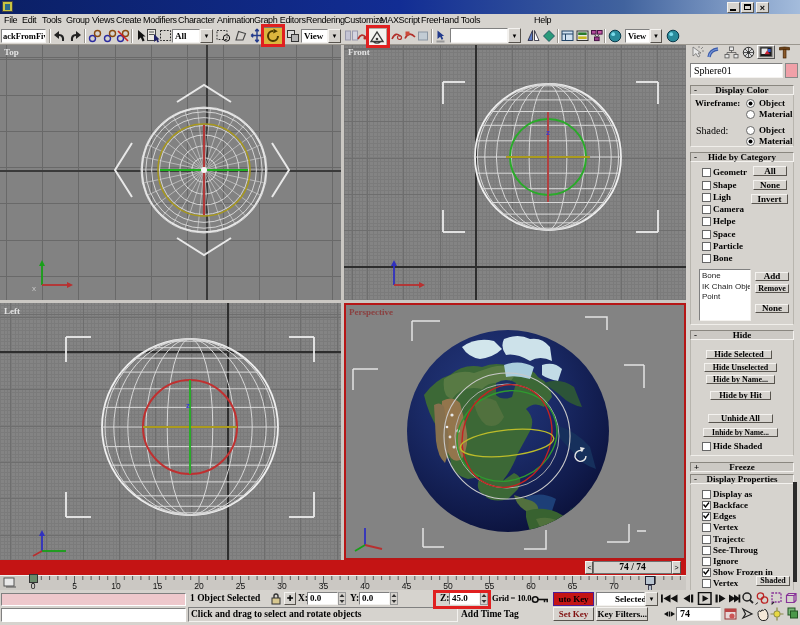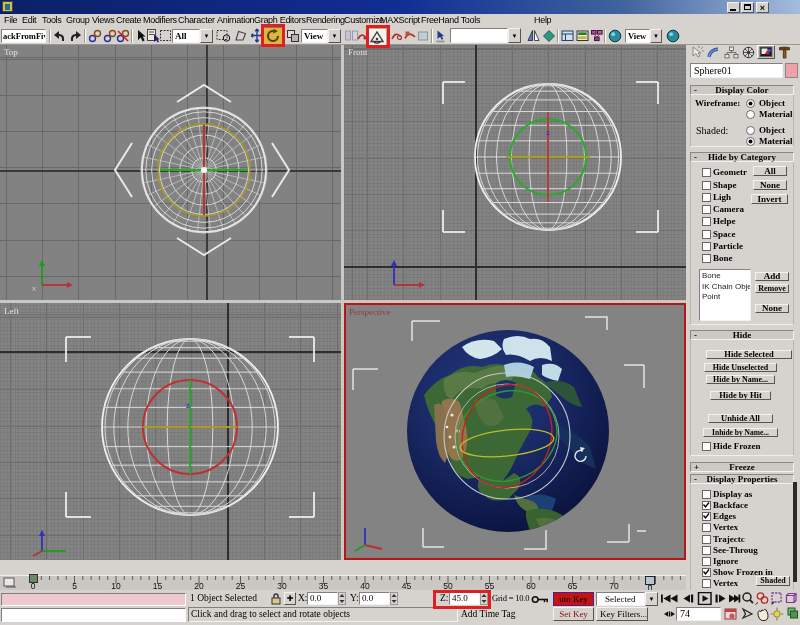--- a/index.html
+++ b/index.html
@@ -1,17 +1,17 @@
 <!DOCTYPE html>
 <html><head><meta charset="utf-8"><style>
 *{margin:0;padding:0;box-sizing:border-box}
 body{width:800px;height:625px;overflow:hidden;font-family:"Liberation Sans",sans-serif}
 #root{position:absolute;left:0;top:0;width:800px;height:625px;background:#d6d3ce;overflow:hidden}
 .abs{position:absolute}
-.ser{font-family:'Liberation Serif',serif;font-weight:normal;color:#000}
+.ser{font-family:'Liberation Serif',serif;font-weight:bold;color:#000}
 .btn3{background:#d6d3ce;border-top:1px solid #f4f2ef;border-left:1px solid #f4f2ef;border-right:1px solid #58544e;border-bottom:1px solid #58544e}
 .sunk{border-top:1px solid #808080;border-left:1px solid #808080;border-right:1px solid #f4f2ef;border-bottom:1px solid #f4f2ef}
 </style></head><body>
 <div id="root">
 <div class="abs" style="left:0;top:0;width:800px;height:14px;background:linear-gradient(90deg,#0b2066 0%,#122d94 50%,#41639e 78%,#a4bcdc 100%)">
  <div class="abs" style="left:2px;top:1px;width:11px;height:11px;background:#c8c442;border:1px solid #444">
         <div class="abs" style="left:2px;top:2px;width:5px;height:6px;background:#2a6a8a"></div>
       </div>
  <div class="abs btn3" style="left:727px;top:2px;width:13px;height:11px">
         <div class="abs" style="left:2px;bottom:1px;width:6px;height:2px;background:#000"></div>
@@ -511,30 +511,30 @@
       <div class="abs" style="left:27px;top:208px;font-size:9px;font-weight:bold;color:#000;white-space:nowrap">Bone</div>
       <div class="abs btn3" style="left:67px;top:121px;width:34px;height:10px;font-size:9px;font-weight:bold;color:#000;text-align:center;line-height:8px;white-space:nowrap;overflow:hidden">All</div>
       <div class="abs btn3" style="left:67px;top:135px;width:34px;height:10px;font-size:9px;font-weight:bold;color:#000;text-align:center;line-height:8px;white-space:nowrap;overflow:hidden">None</div>
       <div class="abs btn3" style="left:65px;top:149px;width:37px;height:10px;font-size:9px;font-weight:bold;color:#000;text-align:center;line-height:8px;white-space:nowrap;overflow:hidden">Invert</div>
       <div class="abs sunk" style="left:13px;top:224px;width:52px;height:52px;background:#fff;font-family:'Liberation Sans',sans-serif;font-size:8px;line-height:10.5px;padding:1px 0 0 2px;color:#222;white-space:nowrap;overflow:hidden">Bone<br>IK Chain Object<br>Point</div>
       <div class="abs btn3" style="left:69px;top:227px;width:34px;height:9px;font-size:9px;font-weight:bold;color:#000;text-align:center;line-height:7px;white-space:nowrap;overflow:hidden">Add</div>
       <div class="abs btn3" style="left:69px;top:239px;width:34px;height:9px;font-size:8px;font-weight:bold;color:#000;text-align:center;line-height:7px;white-space:nowrap;overflow:hidden">Remove</div>
       <div class="abs btn3" style="left:69px;top:259px;width:34px;height:9px;font-size:9px;font-weight:bold;color:#000;text-align:center;line-height:7px;white-space:nowrap;overflow:hidden">None</div>
       <div class="abs" style="left:4px;top:295px;width:104px;height:116px;border:1px solid #b8b5ae;border-top:none;border-bottom-color:#f0eeea"></div>
       <div class="abs" style="left:4px;top:285px;width:104px;height:10px;background:#ccc9c4;border:1px solid #8a8780;border-bottom-color:#f4f2ef;border-right-color:#f4f2ef;font-size:9px;font-weight:bold;color:#000;text-align:center;line-height:8px">Hide<span style="position:absolute;left:3px;top:0">-</span></div>
-      <div class="abs btn3" style="left:20px;top:305px;width:86px;height:9px;font-size:8.5px;font-weight:bold;color:#000;text-align:center;line-height:7px;white-space:nowrap;overflow:hidden">Hide Selected</div>
+      <div class="abs btn3" style="left:20px;top:305px;width:66px;height:9px;font-size:8.5px;font-weight:bold;color:#000;text-align:center;line-height:7px;white-space:nowrap;overflow:hidden">Hide Selected</div>
       <div class="abs btn3" style="left:18px;top:318px;width:73px;height:9px;font-size:8px;font-weight:bold;color:#000;text-align:center;line-height:7px;white-space:nowrap;overflow:hidden">Hide Unselected</div>
       <div class="abs btn3" style="left:20px;top:330px;width:69px;height:9px;font-size:8px;font-weight:bold;color:#000;text-align:center;line-height:7px;white-space:nowrap;overflow:hidden">Hide by Name...</div>
       <div class="abs btn3" style="left:24px;top:346px;width:61px;height:9px;font-size:8.5px;font-weight:bold;color:#000;text-align:center;line-height:7px;white-space:nowrap;overflow:hidden">Hide by Hit</div>
       <div class="abs btn3" style="left:22px;top:369px;width:65px;height:9px;font-size:8.5px;font-weight:bold;color:#000;text-align:center;line-height:7px;white-space:nowrap;overflow:hidden">Unhide All</div>
       <div class="abs btn3" style="left:17px;top:383px;width:75px;height:9px;font-size:7.5px;font-weight:bold;color:#000;text-align:center;line-height:7px;white-space:nowrap;overflow:hidden">Inhide by Name...</div>
       <svg class="abs" style="left:16px;top:397px" width="9" height="9">
         <rect x="0.5" y="0.5" width="8" height="8" fill="#fff" stroke="#666"></rect>
       </svg>
-      <div class="abs" style="left:27px;top:396px;font-size:9px;font-weight:bold;color:#000;white-space:nowrap">Hide Frozen</div>
+      <div class="abs" style="left:27px;top:396px;font-size:9px;font-weight:bold;color:#000;white-space:nowrap">Hide Shaded</div>
       <div class="abs" style="left:4px;top:417px;width:104px;height:10px;background:#ccc9c4;border:1px solid #8a8780;border-bottom-color:#f4f2ef;border-right-color:#f4f2ef;font-size:9px;font-weight:bold;color:#000;text-align:center;line-height:8px">Freeze<span style="position:absolute;left:3px;top:0">+</span></div>
       <div class="abs" style="left:4px;top:440px;width:104px;height:106px;border:1px solid #b8b5ae;border-top:none;border-bottom-color:#f0eeea"></div>
       <div class="abs" style="left:4px;top:429px;width:104px;height:10px;background:#ccc9c4;border:1px solid #8a8780;border-bottom-color:#f4f2ef;border-right-color:#f4f2ef;font-size:9px;font-weight:bold;color:#000;text-align:center;line-height:8px">Display Properties<span style="position:absolute;left:3px;top:0">-</span></div>
       <svg class="abs" style="left:16px;top:445px" width="9" height="9">
         <rect x="0.5" y="0.5" width="8" height="8" fill="#fff" stroke="#666"></rect>
       </svg>
       <div class="abs" style="left:27px;top:444px;font-size:9px;font-weight:bold;color:#000;white-space:nowrap">Display as</div>
       <svg class="abs" style="left:16px;top:456px" width="9" height="9">
         <rect x="0.5" y="0.5" width="8" height="8" fill="#fff" stroke="#666"></rect>
         <path d="M1.5 3.5 L3.5 6 L7 1.5" stroke="#000" stroke-width="1.3" fill="none"></path>
@@ -566,20 +566,25 @@
         <path d="M1.5 3.5 L3.5 6 L7 1.5" stroke="#000" stroke-width="1.3" fill="none"></path>
       </svg>
       <div class="abs" style="left:27px;top:522px;font-size:9px;font-weight:bold;color:#000;white-space:nowrap">Show Frozen in</div>
       <svg class="abs" style="left:16px;top:534px" width="9" height="9">
         <rect x="0.5" y="0.5" width="8" height="8" fill="#fff" stroke="#666"></rect>
       </svg>
       <div class="abs" style="left:27px;top:533px;font-size:9px;font-weight:bold;color:#000;white-space:nowrap">Vertex</div>
       <div class="abs btn3" style="left:70px;top:531px;width:34px;height:10px;font-size:8px;font-weight:bold;color:#000;text-align:center;line-height:8px;white-space:nowrap;overflow:hidden">Shaded</div>
       <div class="abs" style="left:107px;top:437px;width:4px;height:100px;background:#2a2a2a"></div>
     </div>
+    <div class="abs" style="left:0;top:560px;width:686px;height:15px;background:#c41414">
+<div class="abs btn3" style="left:585px;top:1px;width:8px;height:13px;font-size:7px;line-height:11px;text-align:center;padding-left:1px">&lt;</div>
+<div class="abs ser" style="left:593px;top:1px;width:79px;height:13px;background:#d6d3ce;border:1px solid #707070;font-size:9.5px;text-align:center;line-height:11px">74 / 74</div>
+<div class="abs btn3" style="left:672px;top:1px;width:9px;height:13px;font-size:7px;line-height:11px;text-align:center">&gt;</div>
+</div>
     <div class="abs" style="left:0;top:575px;width:686px;height:15px;background:#cbc8c3;border-top:1px solid #f2f0ed">
       <svg class="abs" style="left:0;top:0" width="686" height="15">
         <line x1="33.0" y1="0" x2="33.0" y2="8" stroke="#5a5a5a" stroke-width="1"></line>
         <line x1="41.3" y1="0" x2="41.3" y2="4" stroke="#5a5a5a" stroke-width="1"></line>
         <line x1="49.6" y1="0" x2="49.6" y2="4" stroke="#5a5a5a" stroke-width="1"></line>
         <line x1="57.9" y1="0" x2="57.9" y2="4" stroke="#5a5a5a" stroke-width="1"></line>
         <line x1="66.2" y1="0" x2="66.2" y2="4" stroke="#5a5a5a" stroke-width="1"></line>
         <line x1="74.5" y1="0" x2="74.5" y2="8" stroke="#5a5a5a" stroke-width="1"></line>
         <line x1="82.8" y1="0" x2="82.8" y2="4" stroke="#5a5a5a" stroke-width="1"></line>
         <line x1="91.1" y1="0" x2="91.1" y2="4" stroke="#5a5a5a" stroke-width="1"></line>
@@ -712,21 +717,21 @@
       <div class="abs sunk" style="left:188px;top:17px;width:270px;height:15px"></div>
       <div class="abs ser" style="left:191px;top:19px;font-size:9.5px">Click and drag to select and rotate objects</div>
       <div class="abs ser" style="left:461px;top:19px;font-size:9.5px">Add Time Tag</div>
       <svg class="abs" style="left:531px;top:4px" width="19" height="11">
         <circle cx="4.2" cy="5.5" r="2.8" fill="none" stroke="#111" stroke-width="1.6"></circle>
         <line x1="7" y1="5.5" x2="17" y2="5.5" stroke="#111" stroke-width="1.6"></line>
         <line x1="13.5" y1="5.5" x2="13.5" y2="8.2" stroke="#111" stroke-width="1.5"></line>
         <line x1="16.2" y1="5.5" x2="16.2" y2="8.2" stroke="#111" stroke-width="1.5"></line>
       </svg>
       <div class="abs ser" style="left:553px;top:2px;width:41px;height:14px;background:#c41414;border:1px solid #4c1d95;font-size:9px;line-height:12px;text-align:center;overflow:hidden">uto Key</div>
-      <div class="abs sunk ser" style="left:596px;top:2px;width:49px;height:14px;background:#fff;font-size:9px;line-height:12px;padding-left:8px">Selected</div>
+      <div class="abs sunk ser" style="left:596px;top:2px;width:49px;height:14px;background:#fff;font-size:9px;line-height:12px;padding-left:18px">Selected</div>
       <div class="abs btn3" style="left:645px;top:2px;width:13px;height:14px;text-align:center;font-size:6px;line-height:13px">▼</div>
       <div class="abs btn3 ser" style="left:553px;top:17px;width:41px;height:14px;color:#801010;font-size:9px;line-height:12px;text-align:center">Set Key</div>
       <div class="abs btn3 ser" style="left:596px;top:17px;width:52px;height:14px;font-size:9px;line-height:12px;text-align:right;white-space:nowrap;overflow:hidden">Key Filters...</div>
       <div class="abs" style="left:655px;top:0;width:145px;height:35px">
         <svg class="abs" style="left:5px;top:2px" width="81" height="13">
 <rect x="1" y="2.5" width="1.8" height="8" fill="#111"></rect>
 <path d="M10.5 2.5 L10.5 10.5 L3.5 6.5 Z" fill="#111"></path>
 <path d="M17.5 2.5 L17.5 10.5 L10.5 6.5 Z" fill="#111"></path>
 <path d="M30 2.5 L30 10.5 L23.5 6.5 Z" fill="#111"></path>
           <rect x="31" y="2.5" width="2.2" height="8" fill="#111"></rect>

